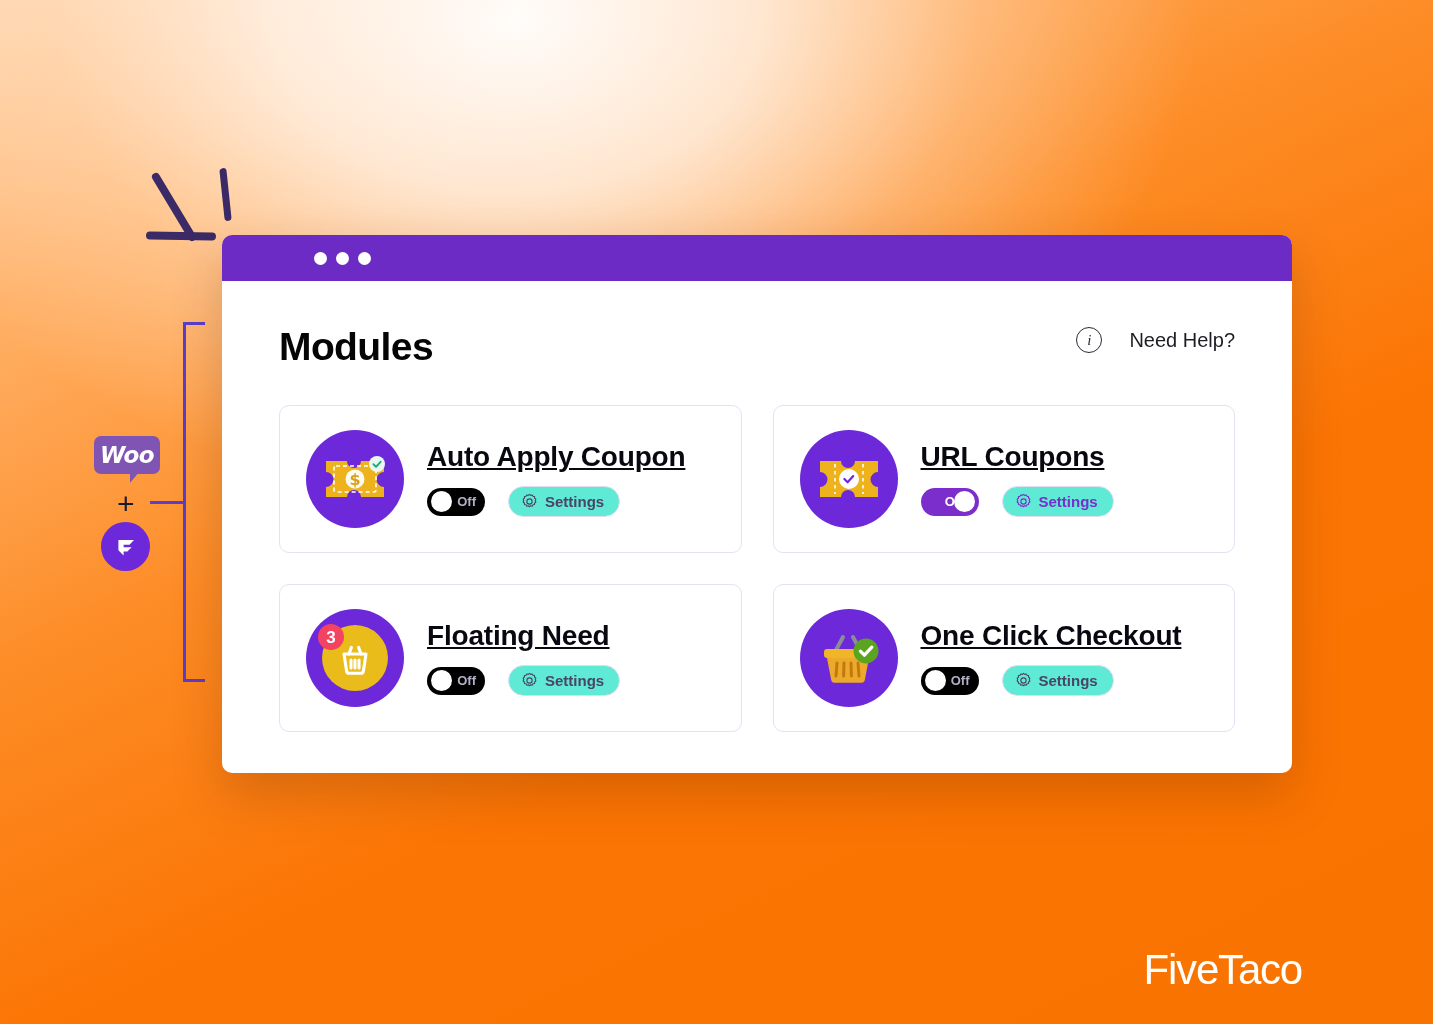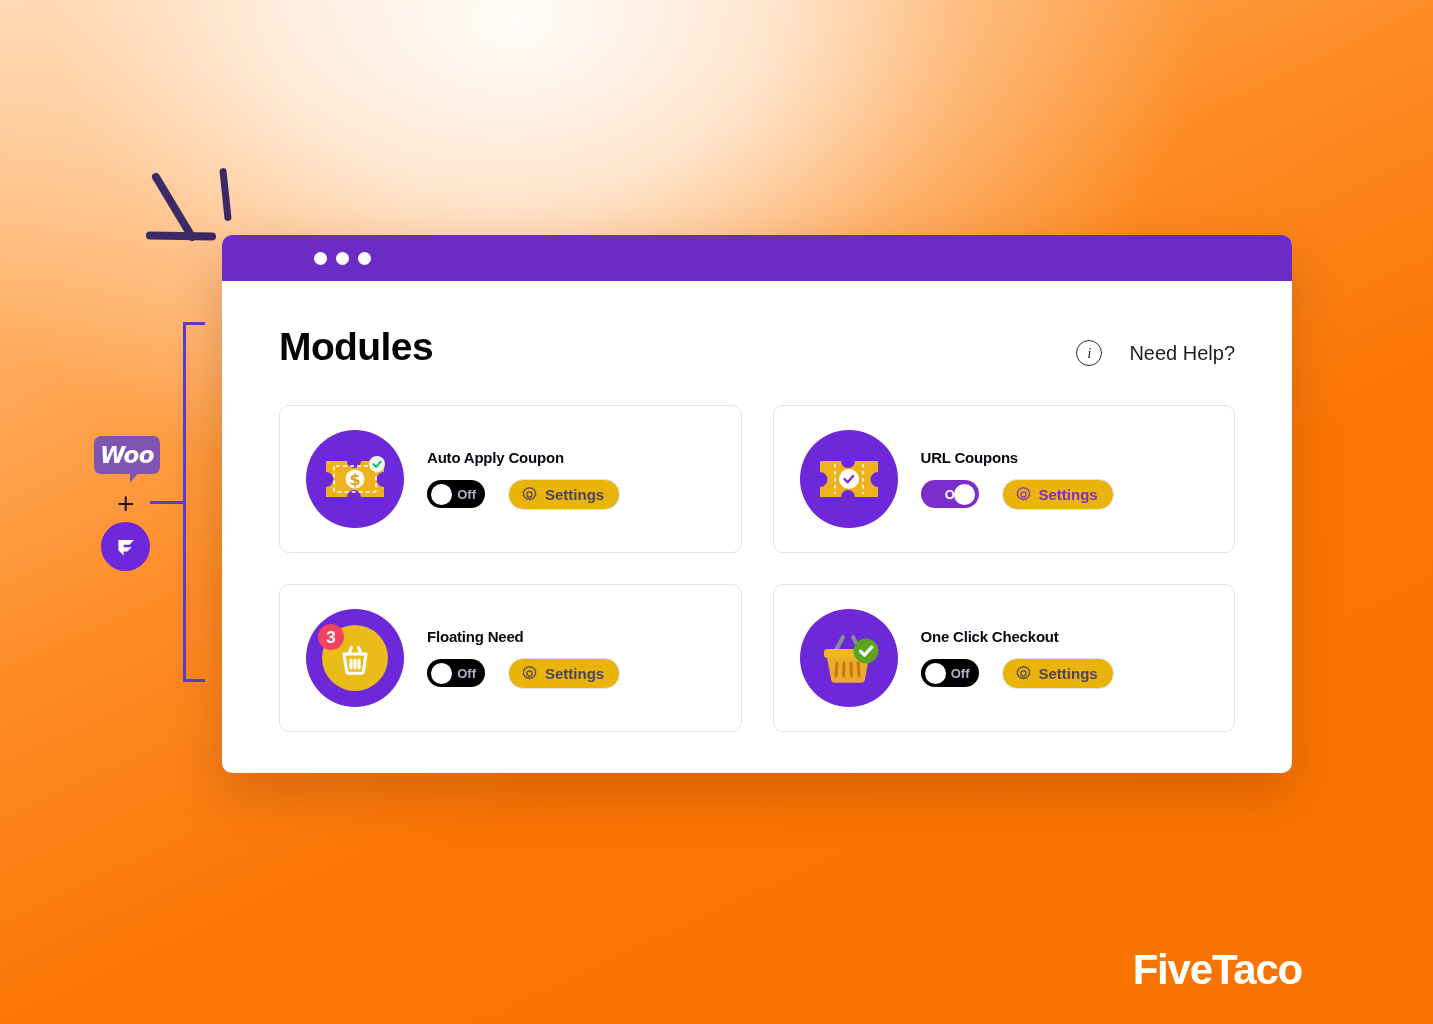--- a/index.html
+++ b/index.html
@@ -104,21 +104,21 @@
     align-items: center;
     padding-left: 92px;
     gap: 9px;
   }
   .dot { width: 13px; height: 13px; border-radius: 50%; background: #ffffff; }
 
   .content { padding: 46px 57px 0 57px; }
 
   .content-head {
     display: flex;
-    align-items: flex-end;
+    align-items: flex-start;
     justify-content: space-between;
     margin-bottom: 39px;
   }
   .page-title {
     font-size: 39px;
     font-weight: bold;
     color: #050505;
     letter-spacing: -0.6px;
     line-height: 1;
   }
@@ -163,24 +163,25 @@
   .card-icon {
     width: 98px; height: 98px;
     border-radius: 50%;
     background: #6d28d9;
     flex: 0 0 98px;
     position: relative;
     display: flex; align-items: center; justify-content: center;
   }
   .card-body { display: flex; flex-direction: column; gap: 13px; }
   .card-title {
-    font-size: 15px;
+    font-size: 28px;
     font-weight: bold;
     color: #080810;
     letter-spacing: -0.2px;
+    text-decoration: underline;
   }
   .card-controls { display: flex; align-items: center; gap: 23px; }
 
   
   .toggle {
     width: 58px; height: 28px;
     border-radius: 14px;
     display: flex; align-items: center;
     position: relative;
     cursor: pointer;
@@ -199,34 +200,34 @@
   .toggle-label { font-size: 13px; font-weight: bold; line-height: 1; }
   .toggle.off .toggle-label { color: #b2afc6; }
   .toggle.on  .toggle-label { color: #ffffff; }
 
   
   .settings-btn {
     display: flex; align-items: center; gap: 7px;
     border: 1.4px solid #e0ddf2;
     border-radius: 16px;
     padding: 6px 15px 6px 12px;
-    background: #eab308;
+    background: #5eead4;
     cursor: pointer;
   }
   .settings-label { font-size: 15px; font-weight: bold; color: #4b4563; }
   .settings-btn.accent .settings-label { color: #7b2ecc; }
   .gear { width: 17px; height: 17px; display: block; }
 
   
   .wordmark {
     position: absolute;
     right: 131px; bottom: 30px;
     color: #ffffff;
     font-size: 42px;
-    font-weight: bold;
+    font-weight: normal;
     letter-spacing: -1.2px;
   }
 </style>
 </head>
 <body>
 
 <div class="sparkles">
   <div class="spark spark-diag"></div>
   <div class="spark spark-vert"></div>
   <div class="spark spark-horz"></div>

